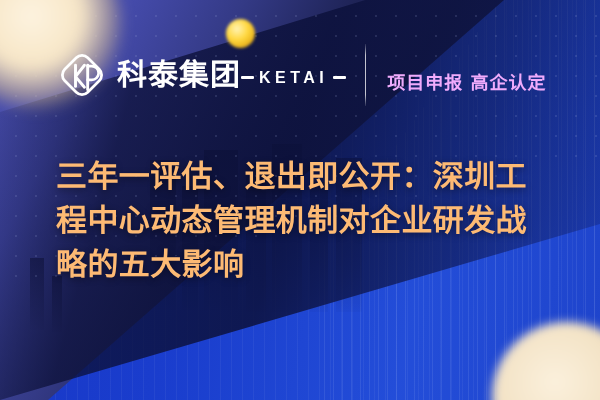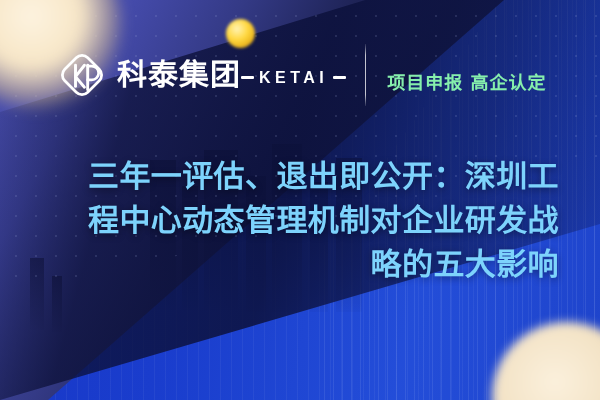--- a/index.html
+++ b/index.html
@@ -248,42 +248,41 @@
     font-weight: 400;
     color: #ffffff;
     letter-spacing: 0.5px;
     line-height: 1.12;
     white-space: nowrap;
   }
   .tagline-sub {
     font-family: "DejaVu Serif", "Liberation Serif", serif;
     font-size: 18px;
     font-weight: 700;
-    color: #86efac;
+    color: #f0abfc;
     letter-spacing: 1px;
     margin-top: 11px;
     white-space: nowrap;
   }
 
   
   .headline {
     position: absolute;
-    left: 79px;
+    left: 56px;
     top: 154px;
     width: 480px;
     z-index: 6;
     font-family: "DejaVu Sans", "Liberation Sans", sans-serif;
     font-size: 31px;
     font-weight: 700;
-    color: #7dd3fc;
+    color: #fdba74;
     line-height: 1.42;
     letter-spacing: 0.4px;
     text-shadow: 0 2px 7px rgba(0,0,0,0.42);
     word-break: break-all;
-    text-align: right;
   }
 </style>
 </head>
 <body>
 
 <div class="banner">
 
   <div class="bg-base"></div>
   <div class="bg-wedge"></div>
   <div class="bg-stripes"></div>

